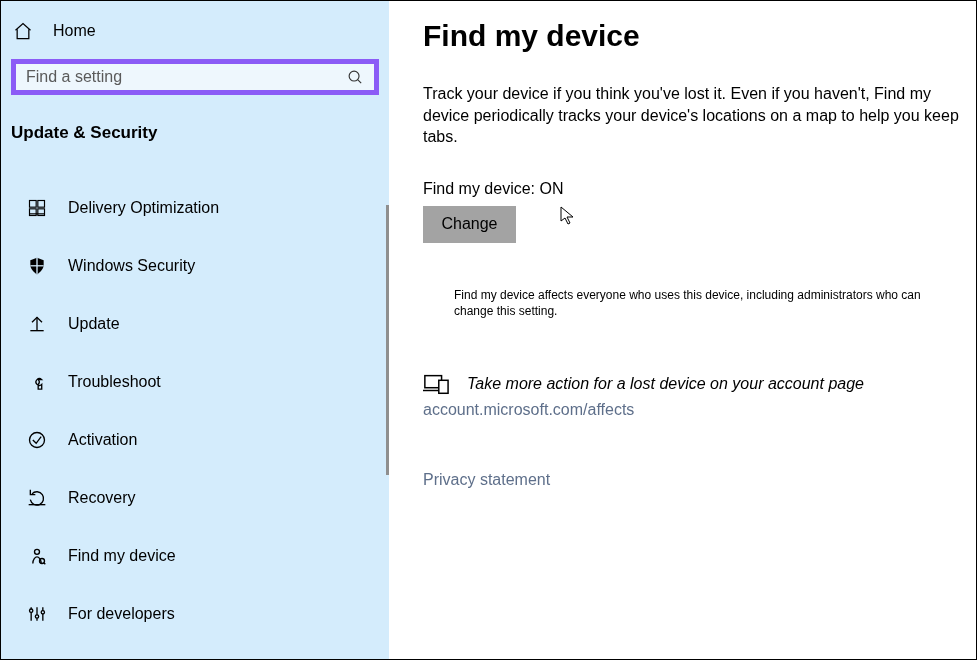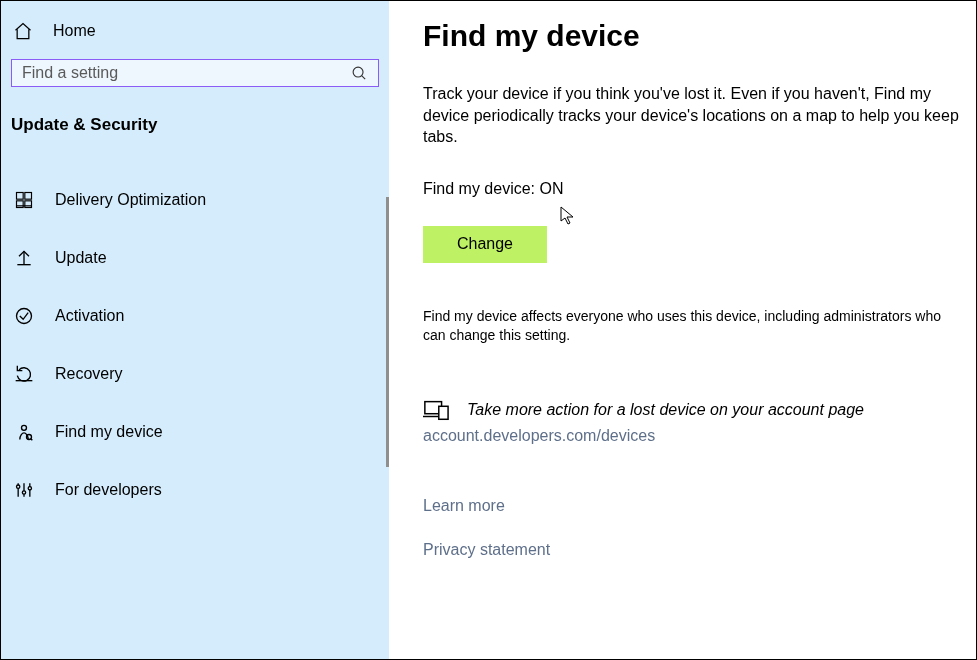--- a/index.html
+++ b/index.html
@@ -23,23 +23,23 @@
   .home-row {
     display: flex;
     align-items: center;
     padding: 10px 12px 18px 12px;
     gap: 20px;
     cursor: pointer;
   }
   .home-row .label { font-size: 16px; }
   .search-box {
     margin: 0 10px;
-    border: 1px solid #8b5cf6;
+    border: 5px solid #8b5cf6;
     background: #eef7fd;
-    height: 28px;
+    height: 36px;
     display: flex;
     align-items: center;
     padding: 0 10px;
     justify-content: space-between;
   }
   .search-box input {
     border: none;
     background: transparent;
     outline: none;
     font-size: 16px;
@@ -55,20 +55,21 @@
   }
   .nav-list { padding-top: 22px; position: relative; }
   .nav-item {
     display: flex;
     align-items: center;
     gap: 20px;
     padding: 0 12px;
     height: 58px;
     cursor: pointer;
     font-size: 16px;
+    margin-left: 13px;
   }
   .nav-item .icon-slot {
     width: 22px;
     display: flex;
     justify-content: center;
   }
   .scrollbar {
     position: absolute;
     right: 0;
     top: 48px;
@@ -87,37 +88,38 @@
     margin-bottom: 30px;
   }
   .desc {
     font-size: 16px;
     line-height: 1.35;
     margin-bottom: 32px;
     max-width: 540px;
   }
   .status {
     font-size: 16px;
-    margin-bottom: 28px;
+    margin-bottom: 8px;
   }
   .change-btn {
-    background: #bef264;
+    background: #a3a3a3;
     border: none;
-    width: 124px;
+    width: 93px;
     height: 37px;
     font-size: 16px;
     font-family: inherit;
     cursor: pointer;
     margin-bottom: 44px;
   }
   .note {
-    font-size: 14px;
+    font-size: 12px;
     line-height: 1.35;
     max-width: 520px;
     margin-bottom: 54px;
+    margin-left: 31px;
   }
   .action-block { margin-bottom: 52px; }
   .action-row {
     display: flex;
     align-items: center;
     gap: 18px;
     font-size: 16px;
     margin-bottom: 6px;
     font-style: italic;
   }
@@ -176,32 +178,51 @@
             <rect x="3" y="3" width="8" height="8"></rect>
               <rect x="13" y="3" width="8" height="8"></rect>
             <rect x="3" y="13" width="8" height="8"></rect>
               <rect x="13" y="13" width="8" height="8"></rect>
             <line x1="3" y1="19" x2="21" y2="19"></line>
           </svg>
         </span>
         <span>Delivery Optimization</span>
       </div>
 
+      <div class="nav-item">
+        <span class="icon-slot">
+          <svg width="20" height="20" viewBox="0 0 24 24" fill="#000">
+            <path d="M12 2 L20 5 V11 C20 17 12 22 12 22 C12 22 4 17 4 11 V5 Z" fill="#000"></path>
+            <path d="M12 2 L20 5 V11 C20 17 12 22 12 22 Z" fill="#fff" transform="translate(-0.3,0) scale(1.02,1)" opacity="0"></path>
+            <rect x="11.2" y="2" width="1.6" height="20" fill="#d4ecfc"></rect>
+            <rect x="4" y="11" width="16" height="1.5" fill="#d4ecfc"></rect>
+          </svg>
+        </span>
+        <span>Windows Security</span>
+      </div>
 
       <div class="nav-item">
         <span class="icon-slot">
           <svg width="20" height="20" viewBox="0 0 24 24" fill="none" stroke="#000" stroke-width="1.6">
             <line x1="12" y1="20" x2="12" y2="4"></line>
             <polyline points="6,10 12,4 18,10"></polyline>
             <line x1="4" y1="20" x2="20" y2="20"></line>
           </svg>
         </span>
         <span>Update</span>
       </div>
 
+      <div class="nav-item">
+        <span class="icon-slot">
+          <svg width="20" height="20" viewBox="0 0 24 24" fill="none" stroke="#000" stroke-width="1.6">
+            <path d="M14 6 a4 4 0 1 0 4 4 l4 4 -3 3 -4-4 a4 4 0 0 0 -4-4 z" transform="rotate(45 12 12)"></path>
+          </svg>
+        </span>
+        <span>Troubleshoot</span>
+      </div>
 
       <div class="nav-item">
         <span class="icon-slot">
           <svg width="20" height="20" viewBox="0 0 24 24" fill="none" stroke="#000" stroke-width="1.6">
             <circle cx="12" cy="12" r="9"></circle>
               <polyline points="7,12 11,16 17,8"></polyline>
           </svg>
         </span>
         <span>Activation</span>
       </div>
@@ -258,24 +279,23 @@
       <div class="action-row">
         <span>
           <svg width="26" height="22" viewBox="0 0 28 22" fill="none" stroke="#000" stroke-width="1.6">
             <rect x="2" y="2" width="18" height="13"></rect>
               <line x1="0" y1="18" x2="22" y2="18"></line>
             <rect x="17" y="7" width="10" height="14" fill="#fff"></rect>
           </svg>
         </span>
         <span>Take more action for a lost device on your account page</span>
       </div>
-      <div class="action-link">account.developers.com/devices</div>
+      <div class="action-link">account.microsoft.com/affects</div>
     </div>
 
-    <div class="footer-link">Learn more</div>
     <div class="footer-link">Privacy statement</div>
   </div>
 </div>
 
 <span class="cursor">
   <svg width="16" height="20" viewBox="0 0 16 20">
     <path d="M1 1 L1 15 L5 12 L8 18 L10 17 L7 11 L13 11 Z" fill="#fff" stroke="#000" stroke-width="1"></path>
   </svg>
 </span>
 

